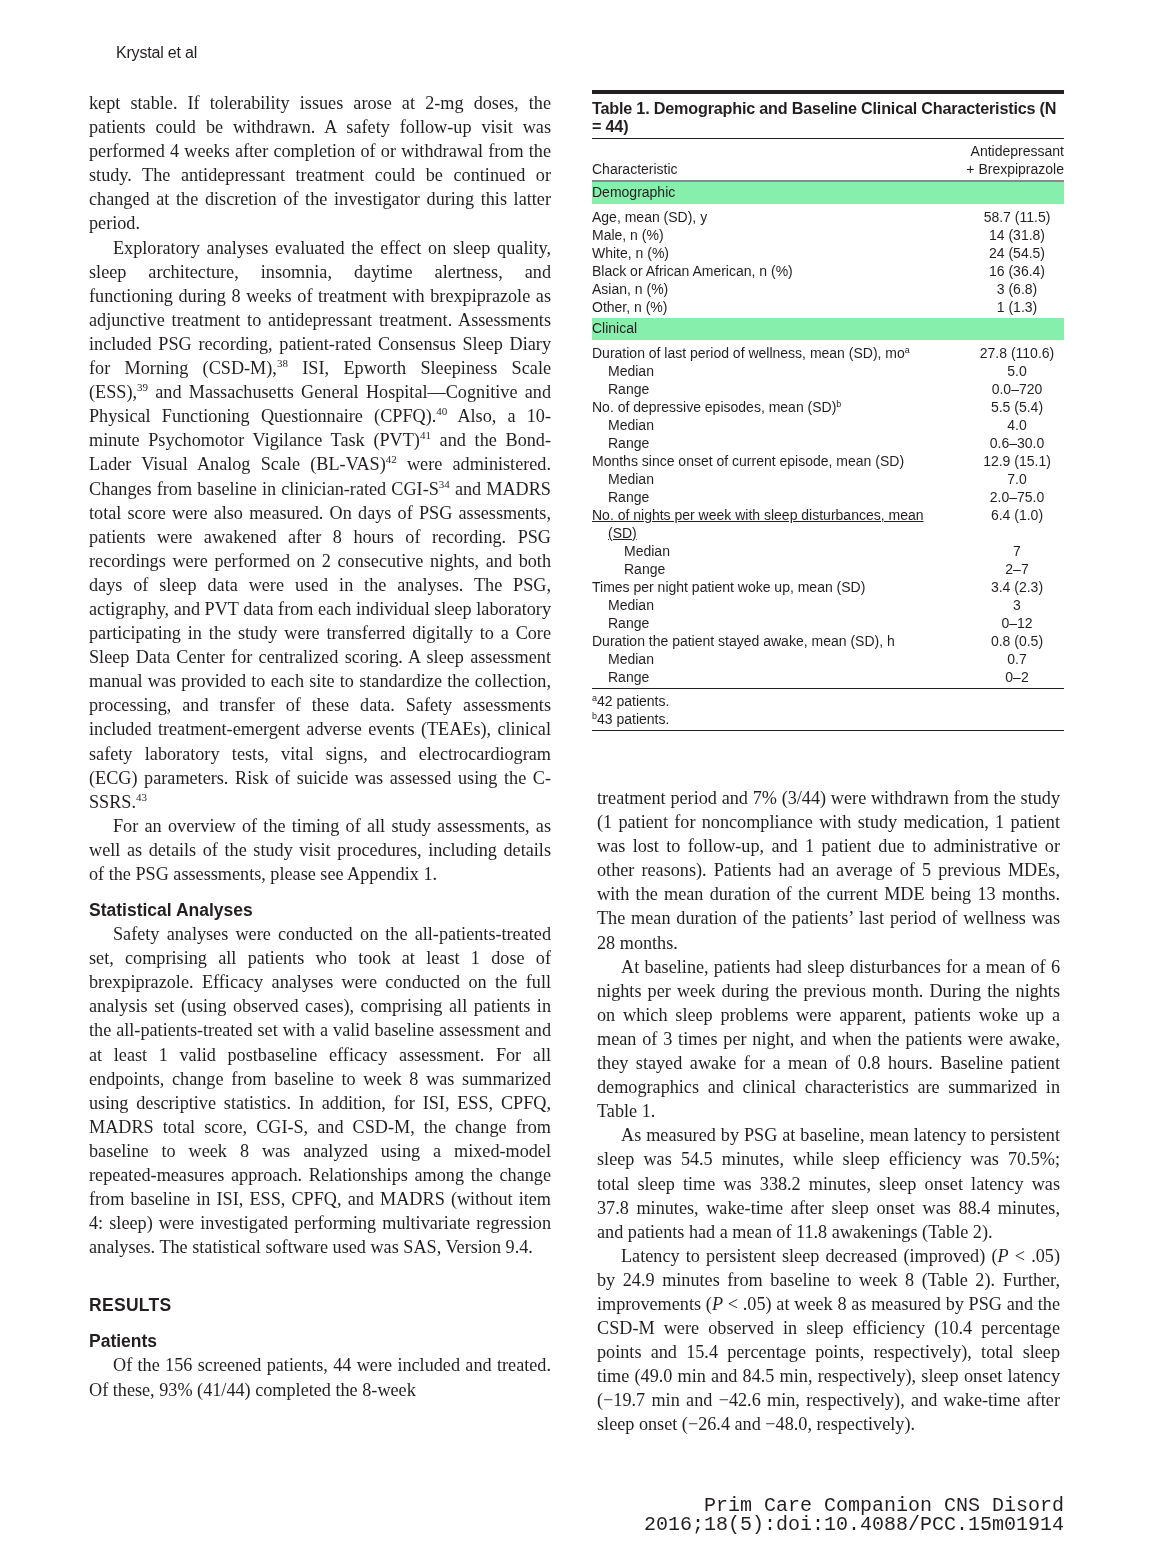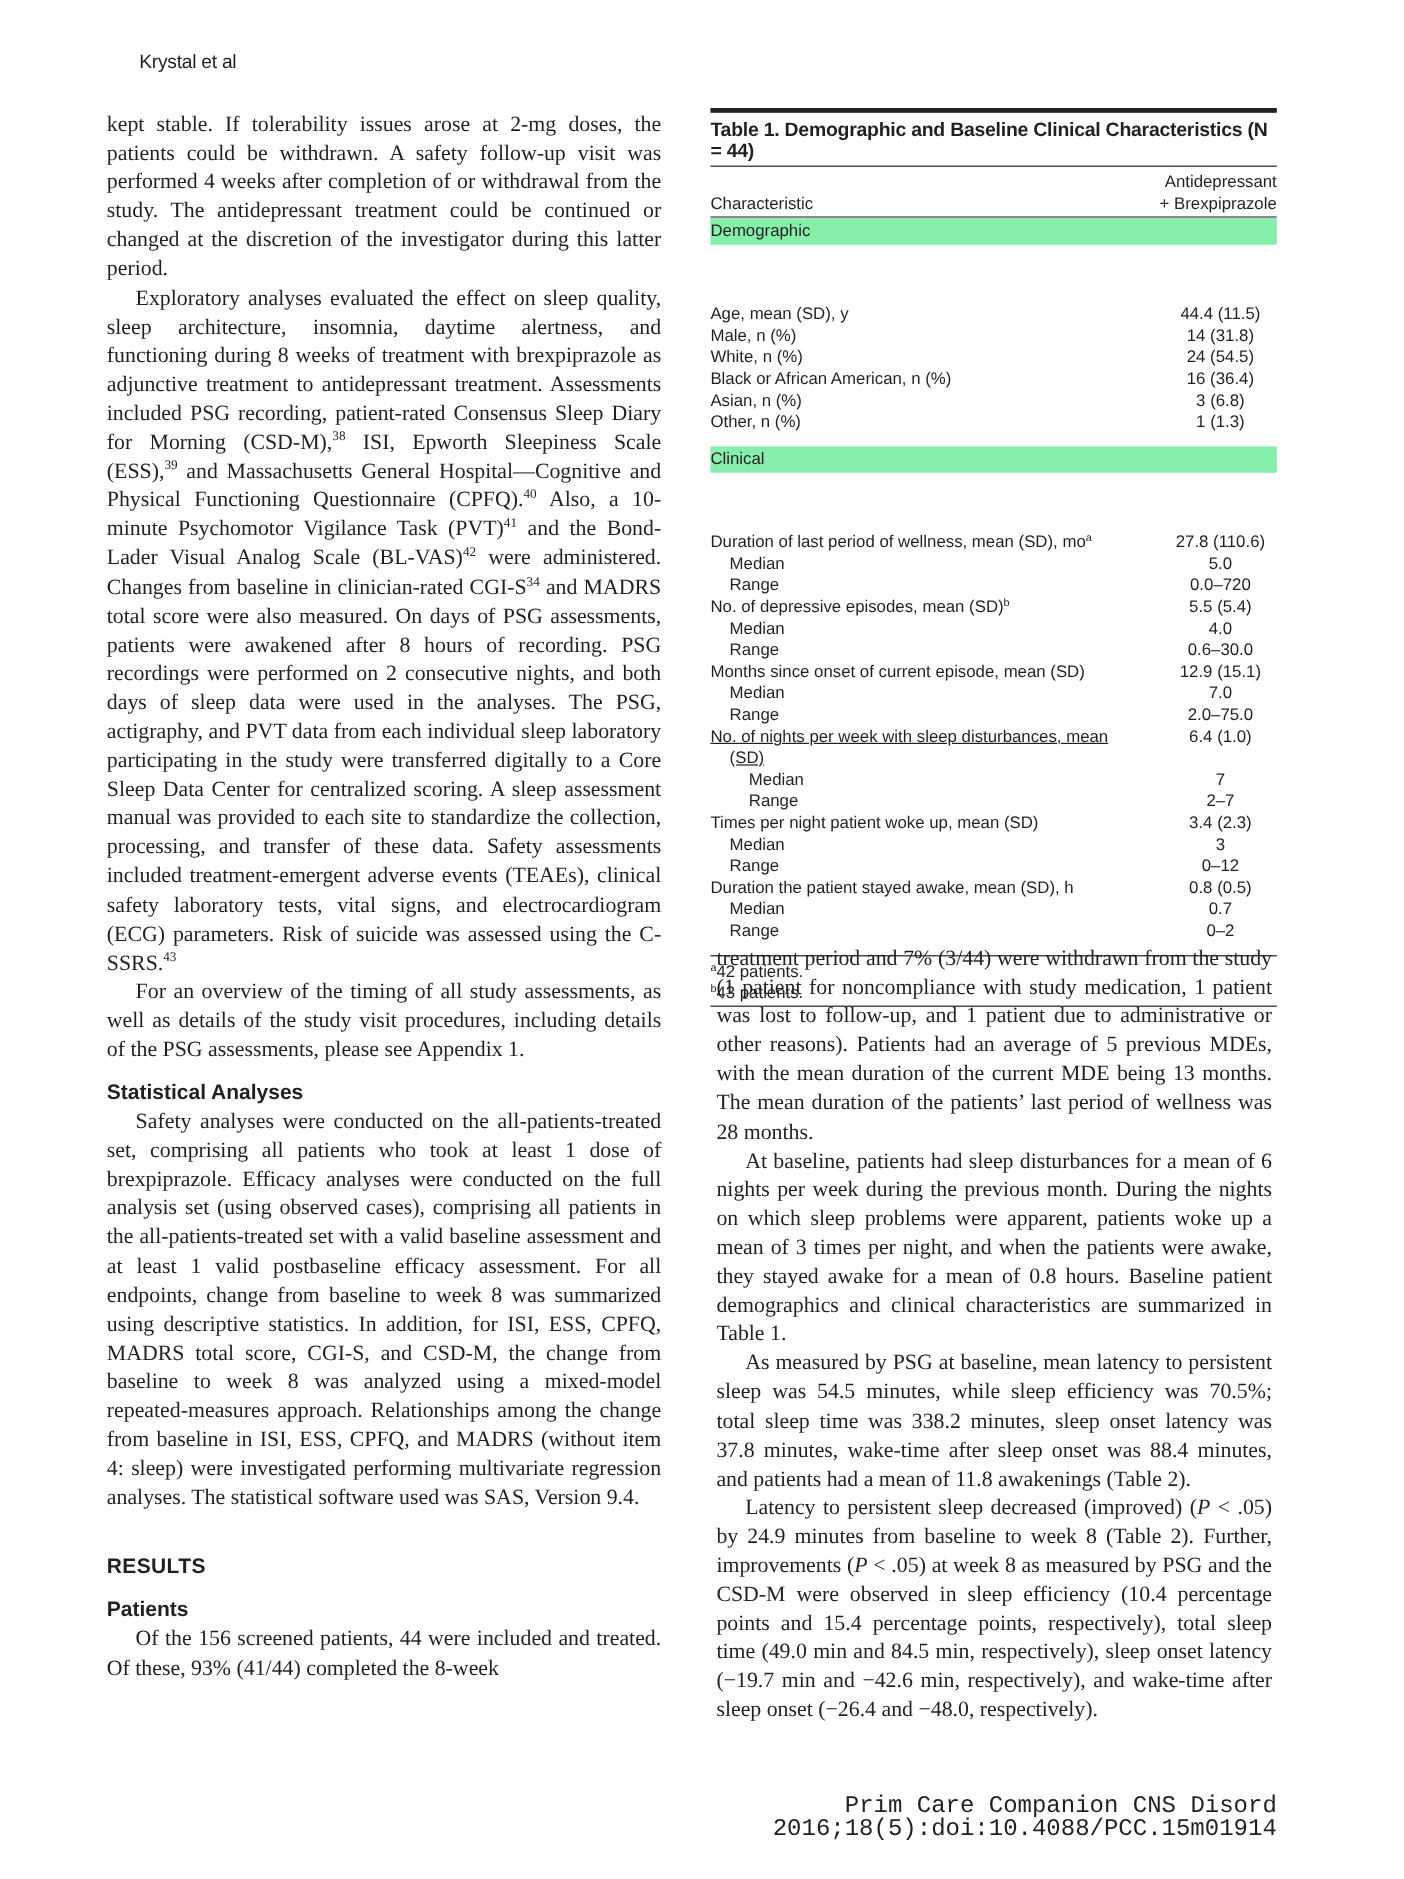--- a/index.html
+++ b/index.html
@@ -26,21 +26,21 @@
   #table1 .rule-gray { height: 2px; background: #8a8a8a; }
   #table1 .head { display: flex; justify-content: space-between; align-items: flex-end; font-size: 14px; line-height: 18px; padding: 3px 0 2px 0; }
   #table1 .head .rc { text-align: right; }
   #table1 .section { background: #86efac; font-size: 14px; line-height: 18px; padding: 1px 0 3px 0; }
   #table1 .row { display: flex; justify-content: space-between; font-size: 14px; line-height: 18px; }
   #table1 .row .lbl { flex: 1; }
   #table1 .row .val { width: 118px; text-align: center; padding-left: 24px; box-sizing: border-box; }
   #table1 .row.i1 .lbl { padding-left: 16px; }
   #table1 .row.i2 .lbl { padding-left: 32px; }
   #table1 .row.wrap .lbl { padding-left: 16px; text-indent: -16px; text-decoration: underline; }
-  #table1 .rows { padding-top: 4px; padding-bottom: 12px; margin-top: 44px; }
+  #table1 .rows { padding-top: 4px; padding-bottom: 2px; }
   #table1 .foot { font-size: 14px; line-height: 18px; padding: 3px 0 2px 0; }
   #table1 .foot sup { font-size: 9px; vertical-align: 5px; }
 
   
   #footer-left { position: absolute; left: 84px; top: 1576px; font-size: 16.5px; display: flex; align-items: center; gap: 6px; }
   #footer-left .pg { font-family: "Liberation Sans", sans-serif; }
   #footer-left .box { width: 11px; height: 11px; border: 1px solid #555; background: #9a9a9a; box-shadow: inset 0 0 0 2px #fff; display: inline-block; }
   #footer-left .site { font-family: "Liberation Serif", serif; font-variant: small-caps; letter-spacing: 0.4px; font-size: 17px; }
   #footer-right { position: absolute; right: 106px; top: 1496px; text-align: right; font-family: Liberation Mono, monospace; font-size: 20px; line-height: 19px; }
 </style>
@@ -73,21 +73,21 @@
       <div>Antidepressant</div>
       <div>+ Brexpiprazole</div>
     </div>
   </div>
   <div class="rule-gray"></div>
   <div id="table-body">
       <div class="section">Demographic</div>
       <div class="rows">
         <div class="row">
           <div class="lbl"><span>Age, mean (SD), y</span></div>
-          <div class="val">44.4 (11.5)</div>
+          <div class="val">58.7 (11.5)</div>
         </div>
         <div class="row">
           <div class="lbl"><span>Male, n (%)</span></div>
           <div class="val">14 (31.8)</div>
         </div>
         <div class="row">
           <div class="lbl"><span>White, n (%)</span></div>
           <div class="val">24 (54.5)</div>
         </div>
         <div class="row">

